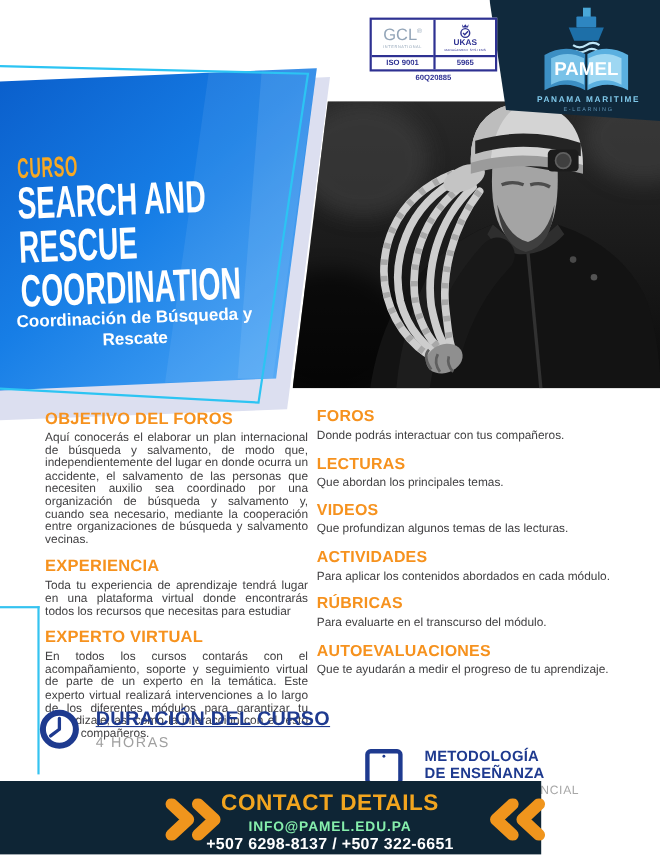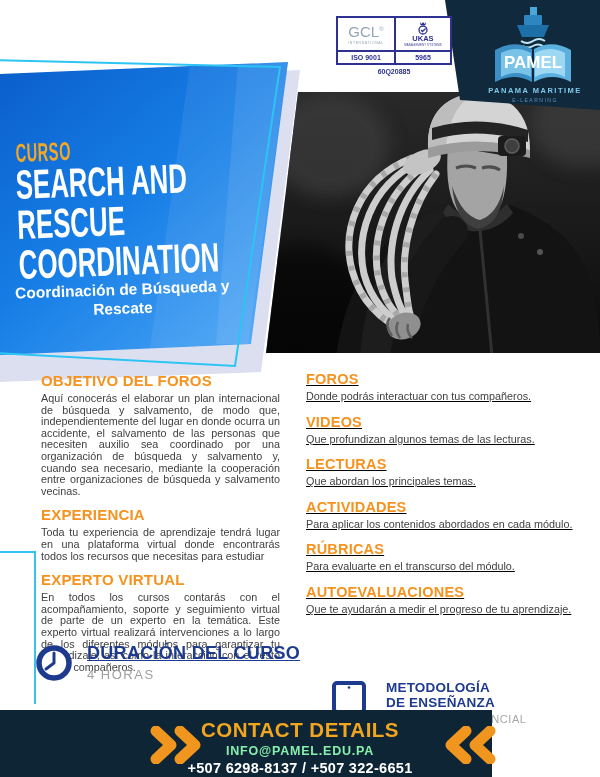--- a/index.html
+++ b/index.html
@@ -38,21 +38,21 @@
   .gcl-name{font-size:15px;font-weight:normal;color:#93a5b8;line-height:1;}
   .gcl-reg{font-size:6px;vertical-align:super;color:#93a5b8;}
   .gcl-sub{font-size:3.5px;letter-spacing:0.6px;color:#93a5b8;}
   .ukas-name{font-size:7.5px;font-weight:bold;line-height:1;}
   .ukas-sub{font-size:2.8px;letter-spacing:0.2px;}
   .cert-code{margin-top:3px;text-align:center;font-size:7px;font-weight:bold;}
 
   
   .col{position:absolute;z-index:2;}
   .col-left{left:41px;top:372px;width:239px;}
-  .col-right{left:306px;top:371px;width:286px;text-decoration:underline;}
+  .col-right{left:288px;top:371px;width:286px;}
   .h-orange{color:#f6921e;font-weight:bold;letter-spacing:0.2px;}
   .col-left .h-orange{font-size:15px;margin:0 0 4px 0;}
   .col-right .h-orange{font-size:14.5px;margin:0 0 4px 0;}
   .body-txt{font-size:10.8px;color:#414042;line-height:11.6px;margin:0;}
   .col-left .body-txt{text-align:justify;margin-bottom:9px;}
   .col-right section{margin-bottom:11px;}
   .col-right .last{margin-top:5px;}
 
   
   .cyan-h{position:absolute;left:0;top:551px;width:36px;height:2px;background:#35c3f0;z-index:1;}
@@ -221,26 +221,26 @@
       <p class="body-txt">En todos los cursos contarás con el acompañamiento, soporte y seguimiento virtual de parte de un experto en la temática. Este experto virtual realizará intervenciones a lo largo de los diferentes módulos para garantizar tu aprendizaje, así como la interacción con el resto de tus compañeros.</p>
     </section>
   </div>
 
   <div class="col col-right">
     <section>
       <h3 class="h-orange">FOROS</h3>
       <p class="body-txt">Donde podrás interactuar con tus compañeros.</p>
     </section>
     <section>
+      <h3 class="h-orange">LECTURAS</h3>
+      <p class="body-txt">Que abordan los principales temas.</p>
+    </section>
+    <section>
       <h3 class="h-orange">VIDEOS</h3>
       <p class="body-txt">Que profundizan algunos temas de las lecturas.</p>
-    </section>
-    <section>
-      <h3 class="h-orange">LECTURAS</h3>
-      <p class="body-txt">Que abordan los principales temas.</p>
     </section>
     <section>
       <h3 class="h-orange">ACTIVIDADES</h3>
       <p class="body-txt">Para aplicar los contenidos abordados en cada módulo.</p>
     </section>
     <section>
       <h3 class="h-orange">RÚBRICAS</h3>
       <p class="body-txt">Para evaluarte en el transcurso del módulo.</p>
     </section>
     <section class="last">

